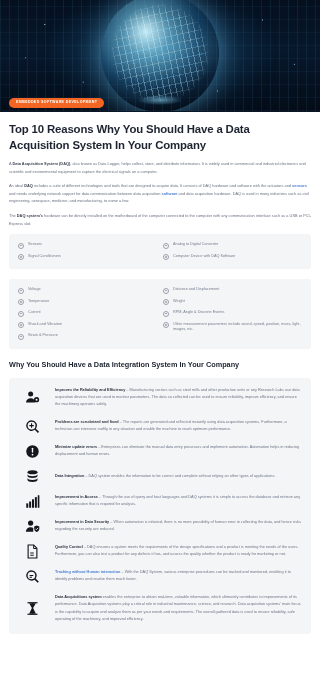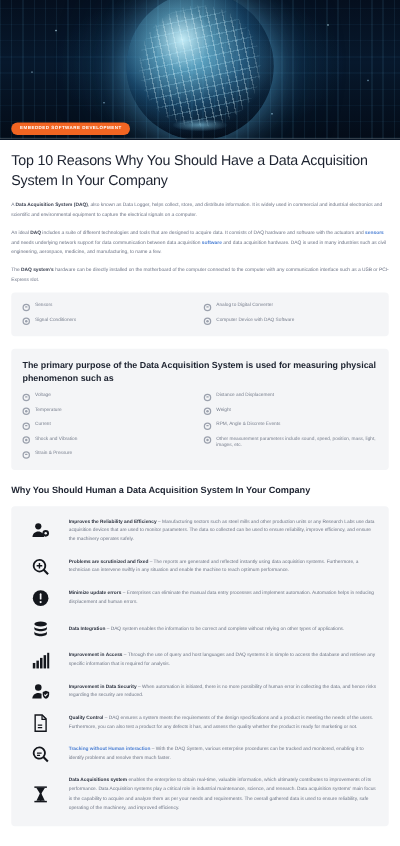--- a/index.html
+++ b/index.html
@@ -82,21 +82,21 @@
     border-radius: 9px;
     white-space: nowrap;
     line-height: 1;
   }
   
   .body-wrap { padding: 0 9px; }
   h1.title {
     font-size: 11.4px;
     line-height: 16px;
     color: #1d2330;
-    font-weight: 400;
+    font-weight: 700;
     margin: 9px 0 7px;
     letter-spacing: -.15px;
   }
   p.para {
     font-size: 3.9px;
     line-height: 7.6px;
     color: #6a7183;
     margin-bottom: 7px;
     text-align: left;
   }
@@ -238,21 +238,20 @@
               <div class="b-icon">
                 <span></span>
               </div>
               <div class="b-text">Computer Device with DAQ Software</div>
             </div>
           </div>
       </div>
     </div>
 
     <div class="panel">
-      <div class="panel-title">The primary purpose of the Data Acquisition System is used for measuring physical phenomenon such as</div>
       <div class="two-col">
         <div class="col">
             <div class="bullet">
               <div class="b-icon">
                 <span></span>
               </div>
               <div class="b-text">Voltage</div>
             </div>
             <div class="bullet">
               <div class="b-icon">
@@ -302,21 +301,21 @@
               <div class="b-icon">
                 <span></span>
               </div>
               <div class="b-text">Other measurement parameters include sound, speed, position, mass, light, images, etc.</div>
             </div>
           </div>
       </div>
     </div>
   </div>
 
-  <div class="reasons-head">Why You Should Human a Data Acquisition System In Your Company</div>
+  <div class="reasons-head">Why You Should Have a Data Integration System In Your Company</div>
   <div class="reasons-panel">
       <div class="reason">
         <div class="r-icon">
           <svg width="15" height="15" viewBox="0 0 24 24" fill="currentColor">
             <circle cx="9" cy="6.5" r="4"></circle>
             <path d="M1.6 20c0-4.1 3.3-7 7.4-7s7.4 2.9 7.4 7z"></path>
             <circle cx="18.5" cy="15.5" r="4.2"></circle>
             <circle cx="18.5" cy="15.5" r="1.6" fill="#f4f5f7"></circle>
           </svg>
         </div>

